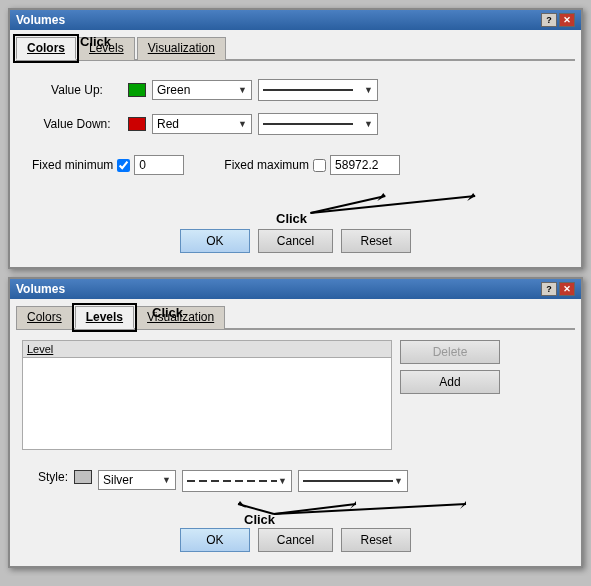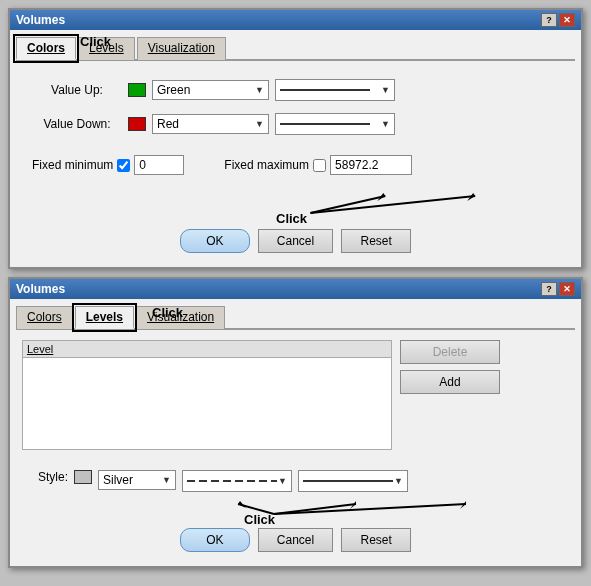--- a/index.html
+++ b/index.html
@@ -124,21 +124,21 @@
     .color-silver { background: #c0c0c0; }
 
     .dropdown {
       border: 1px solid #888;
       background: white;
       padding: 2px 4px;
       font-size: 12px;
       display: flex;
       align-items: center;
       justify-content: space-between;
-      width: 117px;
+      width: 100px;
       cursor: pointer;
     }
 
     .dropdown-arrow {
       font-size: 9px;
       color: #333;
     }
 
     .line-dropdown {
       border: 1px solid #888;
@@ -199,21 +199,20 @@
       border: 1px solid #888;
       background: linear-gradient(to bottom, #e8e8e8, #d0d0d0);
       cursor: pointer;
       min-width: 70px;
       text-align: center;
     }
 
     .btn.ok-btn {
       background: linear-gradient(to bottom, #d0e8f8, #b0d0f0);
       border-color: #6090c0;
-      border-radius: 10px;
     }
 
     
     .annotation {
       position: absolute;
       font-size: 13px;
       font-weight: bold;
       color: #000;
       pointer-events: none;
     }
@@ -359,21 +358,21 @@
 
       <div class="fixed-row">
         <div class="fixed-group">
           <span>Fixed minimum</span>
           <input type="checkbox" checked="" style="">
           <input type="text" class="text-input" style="width: 50px;" value="0">
         </div>
         <div class="fixed-group">
           <span>Fixed maximum</span>
           <input type="checkbox" style="">
-          <input type="text" class="text-input" style="width: 82px;" value="58972.2">
+          <input type="text" class="text-input" style="width: 70px;" value="58972.2">
         </div>
       </div>
 
       <div style="position:relative; height:30px;">
         <svg class="svg-annotation" viewBox="0 0 560 30">
 
           <line x1="295" y1="22" x2="370" y2="5" stroke="black" stroke-width="2"></line>
           <polygon points="370,5 362,10 368,2" fill="black"></polygon>
 
           <line x1="295" y1="22" x2="460" y2="5" stroke="black" stroke-width="2"></line>

